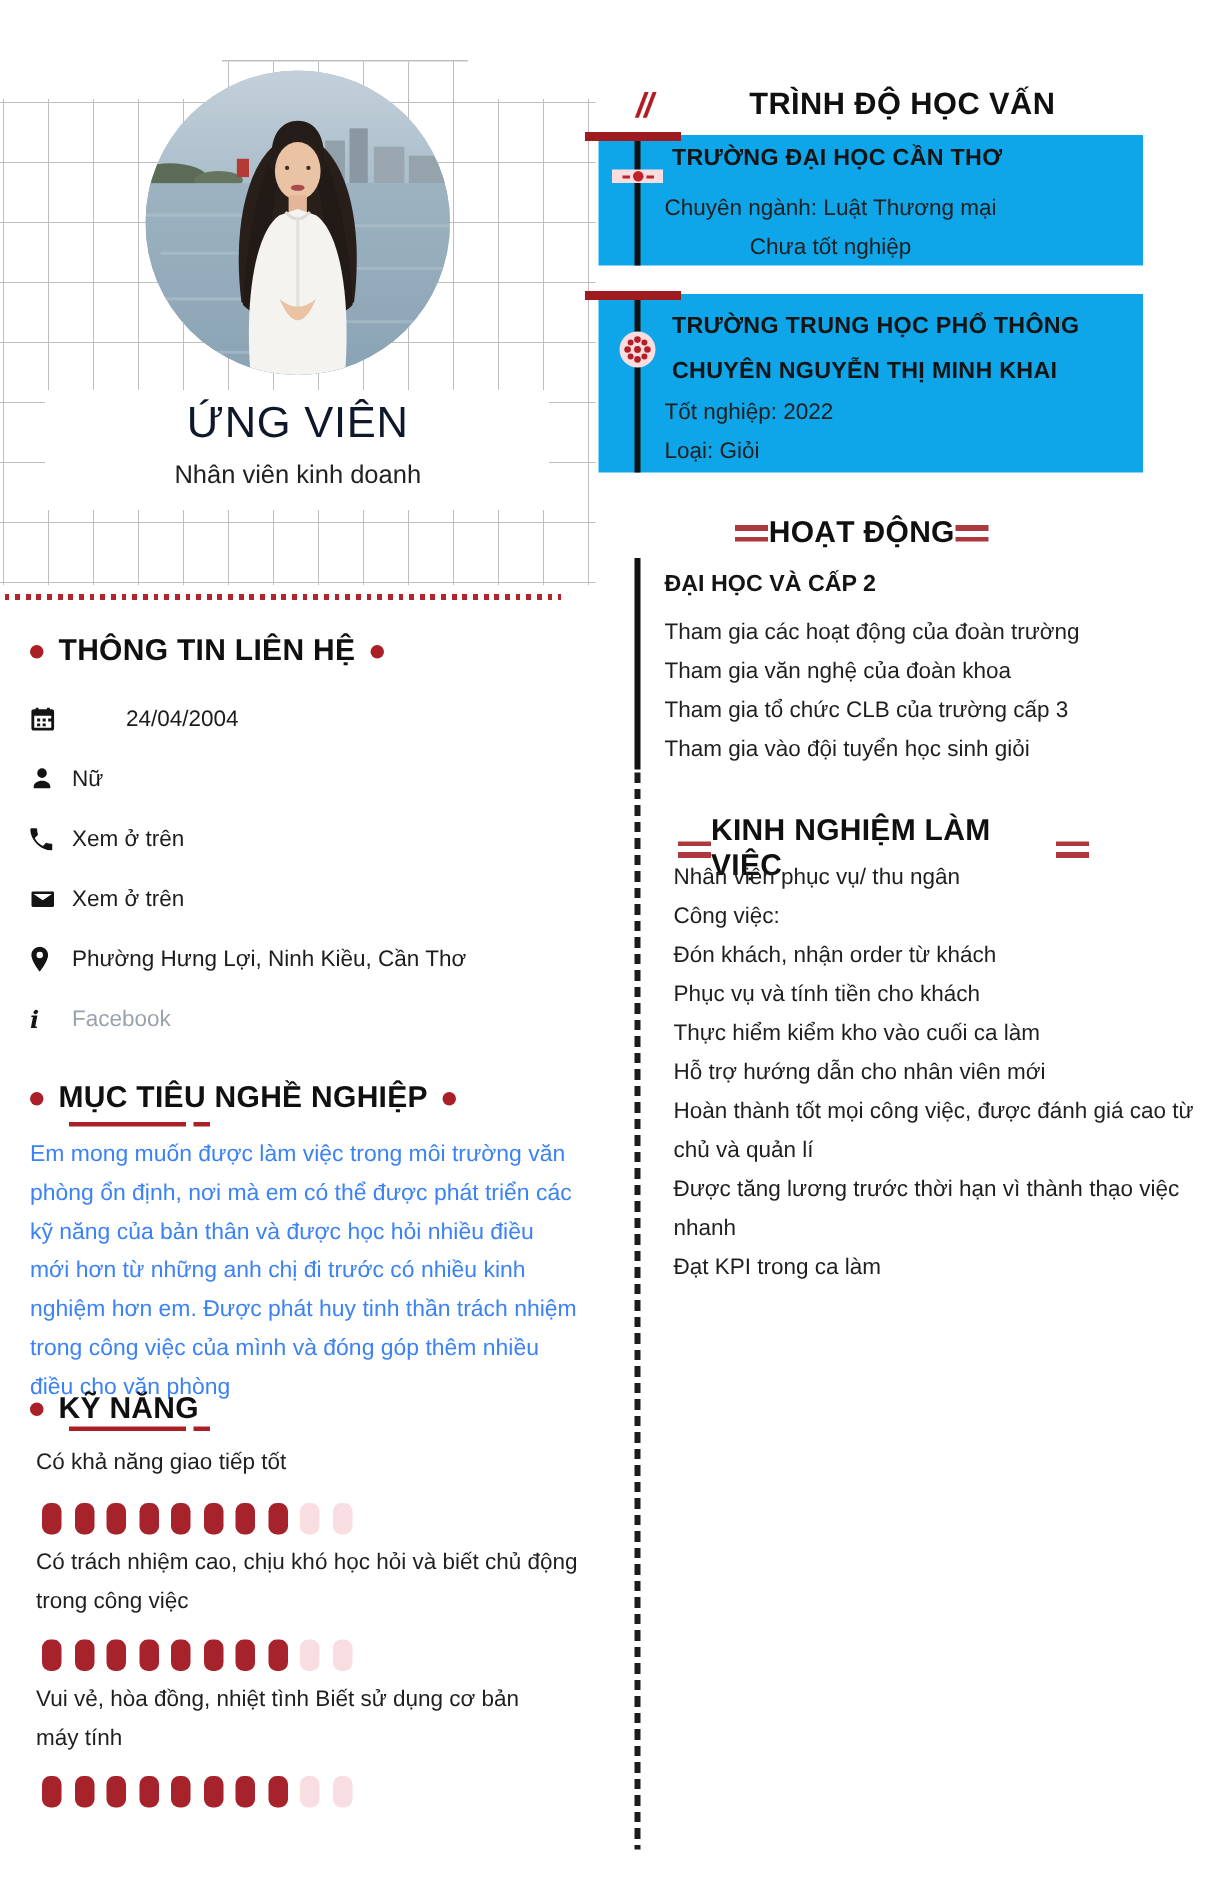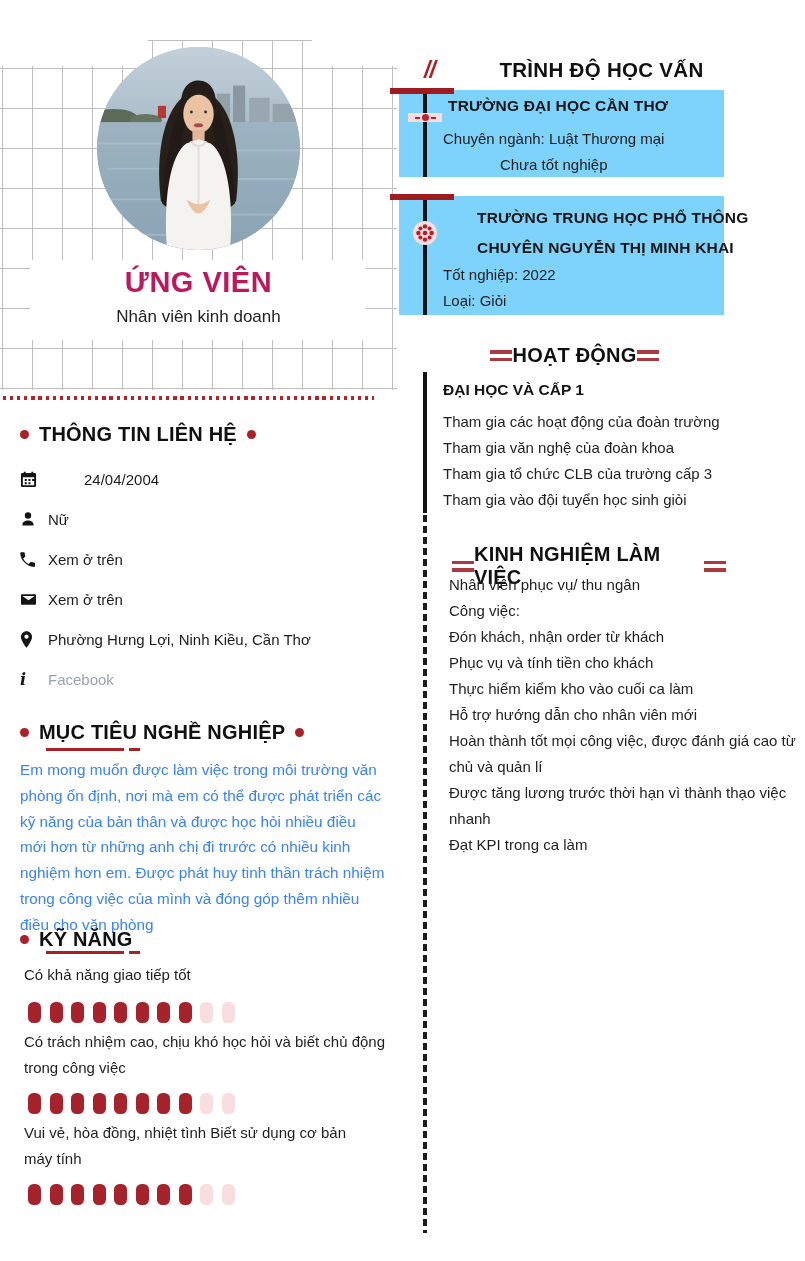--- a/index.html
+++ b/index.html
@@ -15,21 +15,21 @@
     border-top:1px solid #b0b0b0;
     background-image:linear-gradient(90deg,#b0b0b0 1px,transparent 1px);
     background-size:30px 27px;background-position:4px 0;}
 
   .photo{position:absolute;left:97px;top:47px;width:203px;height:203px;border-radius:50%;
          overflow:hidden;background:#aabccb;}
   .photo svg{display:block;width:100%;height:100%;}
 
   .name-plate{position:absolute;left:30px;top:260px;width:336px;height:80px;background:#fff;}
   .name{position:absolute;left:0;top:266px;width:397px;text-align:center;
-        font-size:29px;font-weight:bold;letter-spacing:.5px;color:#be185d;}
+        font-size:29px;font-weight:normal;letter-spacing:.5px;color:#0f172a;}
   .role{position:absolute;left:0;top:307px;width:397px;text-align:center;font-size:17px;color:#222;}
 
   .dotted-red{position:absolute;left:3px;top:396px;width:371px;height:4px;
     background:repeating-linear-gradient(90deg,#b2232a 0 3.2px,transparent 3.2px 7.1px);}
 
   
   .sec-h{position:absolute;display:flex;align-items:center;gap:10px;
          font-size:20px;font-weight:bold;letter-spacing:.2px;color:#101010;}
   .dot{width:9px;height:9px;border-radius:50%;background:#ab1f27;flex:0 0 auto;}
   .underline{position:absolute;height:3px;background:#ab1f27;}
@@ -48,21 +48,21 @@
   .sq{width:13px;height:21px;border-radius:5.5px;}
   .sq.f{background:#a6232b;}
   .sq.e{background:#f8dee0;}
 
   
   .rc-title{position:absolute;left:398px;top:58px;width:407px;text-align:center;
             font-size:20.5px;font-weight:bold;letter-spacing:.3px;color:#101010;}
   .slashes{position:absolute;left:424px;top:57px;font-size:23px;font-weight:bold;font-style:italic;
            color:#b01e24;letter-spacing:-1px;}
 
-  .pinkbox{position:absolute;left:399px;width:325px;background:#7dd3fc;}
+  .pinkbox{position:absolute;left:399px;width:363px;background:#0ea5e9;}
   .topbar{position:absolute;left:390px;width:64px;height:6px;background:#9e1b20;}
   .vline{position:absolute;left:423px;width:4px;background:#121212;}
   .dashline{position:absolute;left:423px;width:4px;
     background:repeating-linear-gradient(180deg,#1c1c1c 0 7px,transparent 7px 11px);}
 
   .eb-title{position:absolute;left:49px;font-size:15.5px;font-weight:bold;color:#141414;letter-spacing:.2px;}
   .eb-body{position:absolute;left:44px;font-size:15px;line-height:25.5px;color:#202020;}
 
   .marker{position:absolute;left:408px;top:113px;width:34px;height:9px;display:flex;
           align-items:center;justify-content:center;gap:2px;background:#fbdddf;}
@@ -257,21 +257,21 @@
   </div>
   <div class="topbar" style="top:88px;"></div>
   <div class="vline" style="top:94px;height:83px;"></div>
   <div class="marker">
     <span class="d"></span>
       <span class="o"></span>
       <span class="d"></span>
   </div>
 
   <div class="pinkbox" style="top:196px;height:119px;">
-    <div class="eb-title" style="top:7px;width:305px;line-height:30px;margin-left:29px;">TRƯỜNG TRUNG HỌC PHỔ THÔNG CHUYÊN NGUYỄN THỊ MINH KHAI</div>
+    <div class="eb-title" style="top:7px;width:305px;line-height:30px;">TRƯỜNG TRUNG HỌC PHỔ THÔNG CHUYÊN NGUYỄN THỊ MINH KHAI</div>
     <div class="eb-body" style="top:66px;white-space:pre-line;">Tốt nghiệp: 2022
 Loại: Giỏi</div>
   </div>
   <div class="topbar" style="top:194px;"></div>
   <div class="vline" style="top:200px;height:115px;"></div>
   <div class="flower">
     <svg viewBox="0 0 24 24" width="24" height="24" fill="#b41f27">
       <circle cx="12" cy="12" r="2.3"></circle>
         <circle cx="12" cy="5.4" r="2.2"></circle>
         <circle cx="12" cy="18.6" r="2.2"></circle>
@@ -289,21 +289,21 @@
         <i></i>
         <i></i>
       </span>
     <span>HOẠT ĐỘNG</span>
     <span class="eq">
         <i></i>
         <i></i>
       </span>
   </div>
   <div class="vline" style="top:372px;height:141px;"></div>
-  <div class="r-sub" style="top:381px;">ĐẠI HỌC VÀ CẤP 1</div>
+  <div class="r-sub" style="top:381px;">ĐẠI HỌC VÀ CẤP 2</div>
   <div class="r-list" style="left:443px;top:409px;width:350px;">
       <div class="r-line">Tham gia các hoạt động của đoàn trường</div>
       <div class="r-line">Tham gia văn nghệ của đoàn khoa</div>
       <div class="r-line">Tham gia tổ chức CLB của trường cấp 3</div>
       <div class="r-line">Tham gia vào đội tuyển học sinh giỏi</div>
     </div>
 
   <div class="mid-h" style="left:452px;top:543px;width:274px;">
     <span class="eq">
         <i></i>

